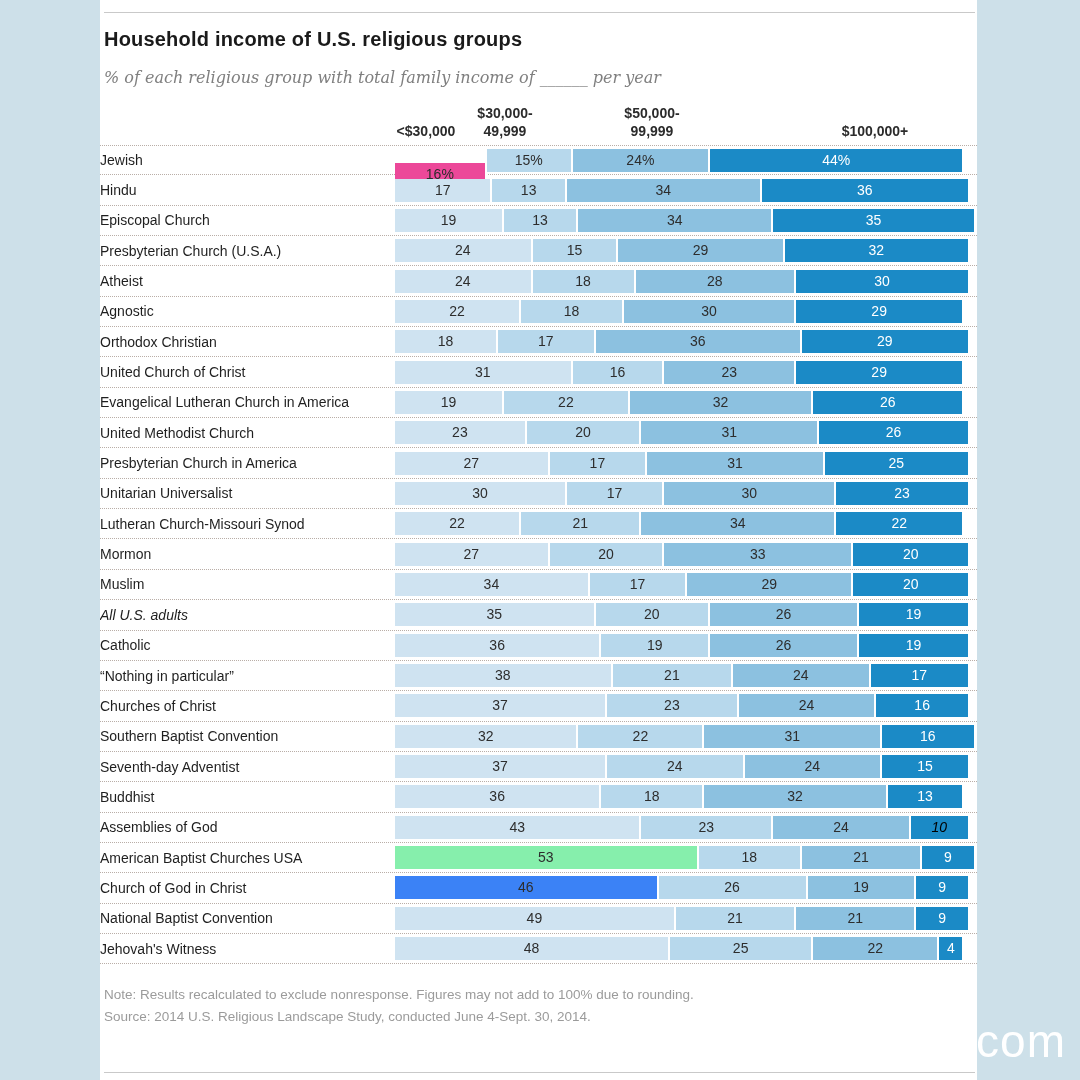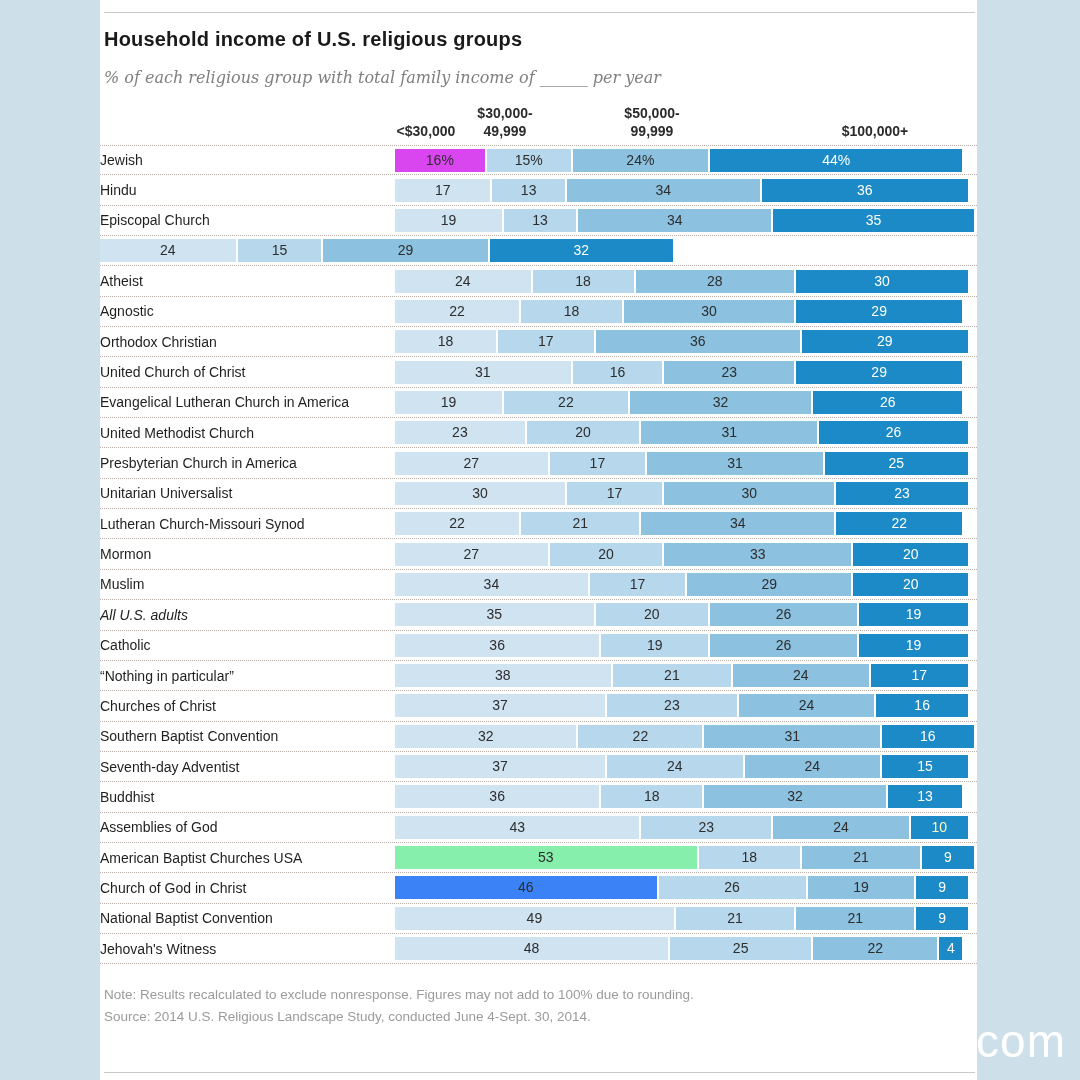--- a/index.html
+++ b/index.html
@@ -80,21 +80,21 @@
       </div>
     <div class="col-header h3">
         <div>$100,000+</div>
       </div>
   </div>
 
   <div class="chart-rows">
       <div class="chart-row">
         <div class="row-label">Jewish</div>
         <div class="bars">
-          <div class="seg" style="width: 16%; background: #d946ef; color: rgb(45, 45, 45);">16%</div>
+          <div class="seg" style="width: 16%; background: #ec4899; color: rgb(45, 45, 45); margin-top: 14px;">16%</div>
           <div class="seg" style="width: 15%; background: rgb(183, 216, 236); color: rgb(45, 45, 45);">15%</div>
           <div class="seg" style="width: 24%; background: rgb(140, 193, 224); color: rgb(45, 45, 45);">24%</div>
           <div class="seg" style="width: 44%; background: rgb(27, 138, 198); color: rgb(255, 255, 255);">44%</div>
         </div>
       </div>
       <div class="chart-row">
         <div class="row-label">Hindu</div>
         <div class="bars">
           <div class="seg" style="width: 17%; background: rgb(207, 227, 241); color: rgb(45, 45, 45);">17</div>
           <div class="seg" style="width: 13%; background: rgb(183, 216, 236); color: rgb(45, 45, 45);">13</div>
@@ -105,20 +105,21 @@
       <div class="chart-row">
         <div class="row-label">Episcopal Church</div>
         <div class="bars">
           <div class="seg" style="width: 19%; background: rgb(207, 227, 241); color: rgb(45, 45, 45);">19</div>
           <div class="seg" style="width: 13%; background: rgb(183, 216, 236); color: rgb(45, 45, 45);">13</div>
           <div class="seg" style="width: 34%; background: rgb(140, 193, 224); color: rgb(45, 45, 45);">34</div>
           <div class="seg" style="width: 35%; background: rgb(27, 138, 198); color: rgb(255, 255, 255);">35</div>
         </div>
       </div>
       <div class="chart-row">
+        <div class="row-label">Presbyterian Church (U.S.A.)</div>
         <div class="bars">
           <div class="seg" style="width: 24%; background: rgb(207, 227, 241); color: rgb(45, 45, 45);">24</div>
           <div class="seg" style="width: 15%; background: rgb(183, 216, 236); color: rgb(45, 45, 45);">15</div>
           <div class="seg" style="width: 29%; background: rgb(140, 193, 224); color: rgb(45, 45, 45);">29</div>
           <div class="seg" style="width: 32%; background: rgb(27, 138, 198); color: rgb(255, 255, 255);">32</div>
         </div>
       </div>
       <div class="chart-row">
         <div class="row-label">Atheist</div>
         <div class="bars">
@@ -280,21 +281,21 @@
           <div class="seg" style="width: 32%; background: rgb(140, 193, 224); color: rgb(45, 45, 45);">32</div>
           <div class="seg" style="width: 13%; background: rgb(27, 138, 198); color: rgb(255, 255, 255);">13</div>
         </div>
       </div>
       <div class="chart-row">
         <div class="row-label">Assemblies of God</div>
         <div class="bars">
           <div class="seg" style="width: 43%; background: rgb(207, 227, 241); color: rgb(45, 45, 45);">43</div>
           <div class="seg" style="width: 23%; background: rgb(183, 216, 236); color: rgb(45, 45, 45);">23</div>
           <div class="seg" style="width: 24%; background: rgb(140, 193, 224); color: rgb(45, 45, 45);">24</div>
-          <div class="seg" style="width: 10%; background: rgb(27, 138, 198); color: #fef9c3;">10</div>
+          <div class="seg" style="width: 10%; background: rgb(27, 138, 198); color: #000000; font-style: italic;">10</div>
         </div>
       </div>
       <div class="chart-row">
         <div class="row-label">American Baptist Churches USA</div>
         <div class="bars">
           <div class="seg" style="width: 53%; background: #86efac; color: rgb(45, 45, 45);">53</div>
           <div class="seg" style="width: 18%; background: rgb(183, 216, 236); color: rgb(45, 45, 45);">18</div>
           <div class="seg" style="width: 21%; background: rgb(140, 193, 224); color: rgb(45, 45, 45);">21</div>
           <div class="seg" style="width: 9%; background: rgb(27, 138, 198); color: rgb(255, 255, 255);">9</div>
         </div>

